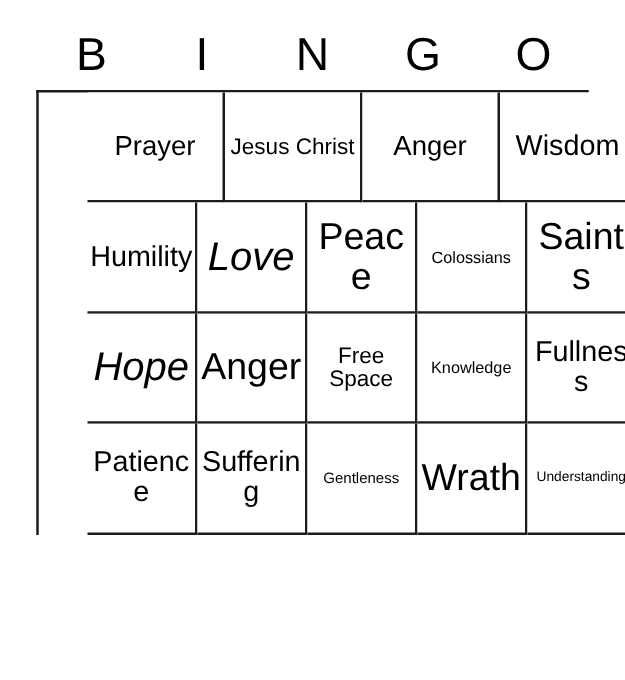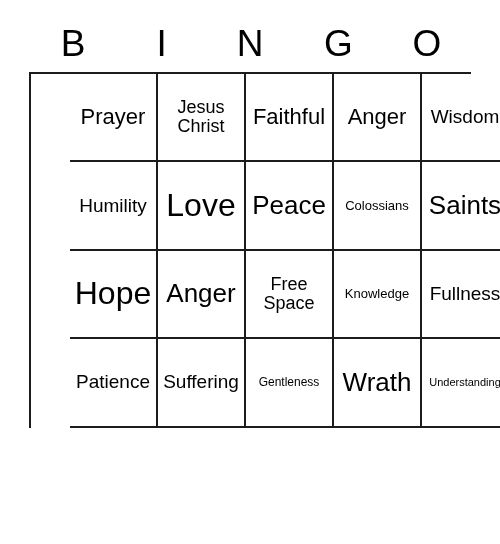--- a/index.html
+++ b/index.html
@@ -70,25 +70,25 @@
     background: #ffffff;
   }
   .cell-text {
     display: block;
     line-height: 1.04;
     color: #000000;
     word-break: break-word;
   }
 
   
-  .s-xxl { font-size: 32px; }
-  .s-xl  { font-size: 26px; }
+  .s-xxl { font-size: 32px; font-style: italic; }
+  .s-xl  { font-size: 30px; }
   .s-lg  { font-size: 18px; }
   .s-md  { font-size: 22px; }
-  .s-sm  { font-size: 19px; }
+  .s-sm  { font-size: 23px; }
   .s-xs  { font-size: 12px; }
   .s-xxs { font-size: 13px; }
   .s-tiny{ font-size: 11px; }
 </style>
 </head>
 <body>
 
 <div id="bingo-card">
 
   <div class="header-row">
@@ -100,23 +100,20 @@
   </div>
 
   <div class="grid">
 
     <div class="grid-row">
       <div class="cell">
           <span class="cell-text s-md">Prayer</span>
         </div>
       <div class="cell">
           <span class="cell-text s-lg">Jesus Christ</span>
-        </div>
-      <div class="cell">
-          <span class="cell-text s-md">Faithful</span>
         </div>
       <div class="cell">
           <span class="cell-text s-md">Anger</span>
         </div>
       <div class="cell">
           <span class="cell-text s-sm">Wisdom</span>
         </div>
     </div>
 
     <div class="grid-row">

